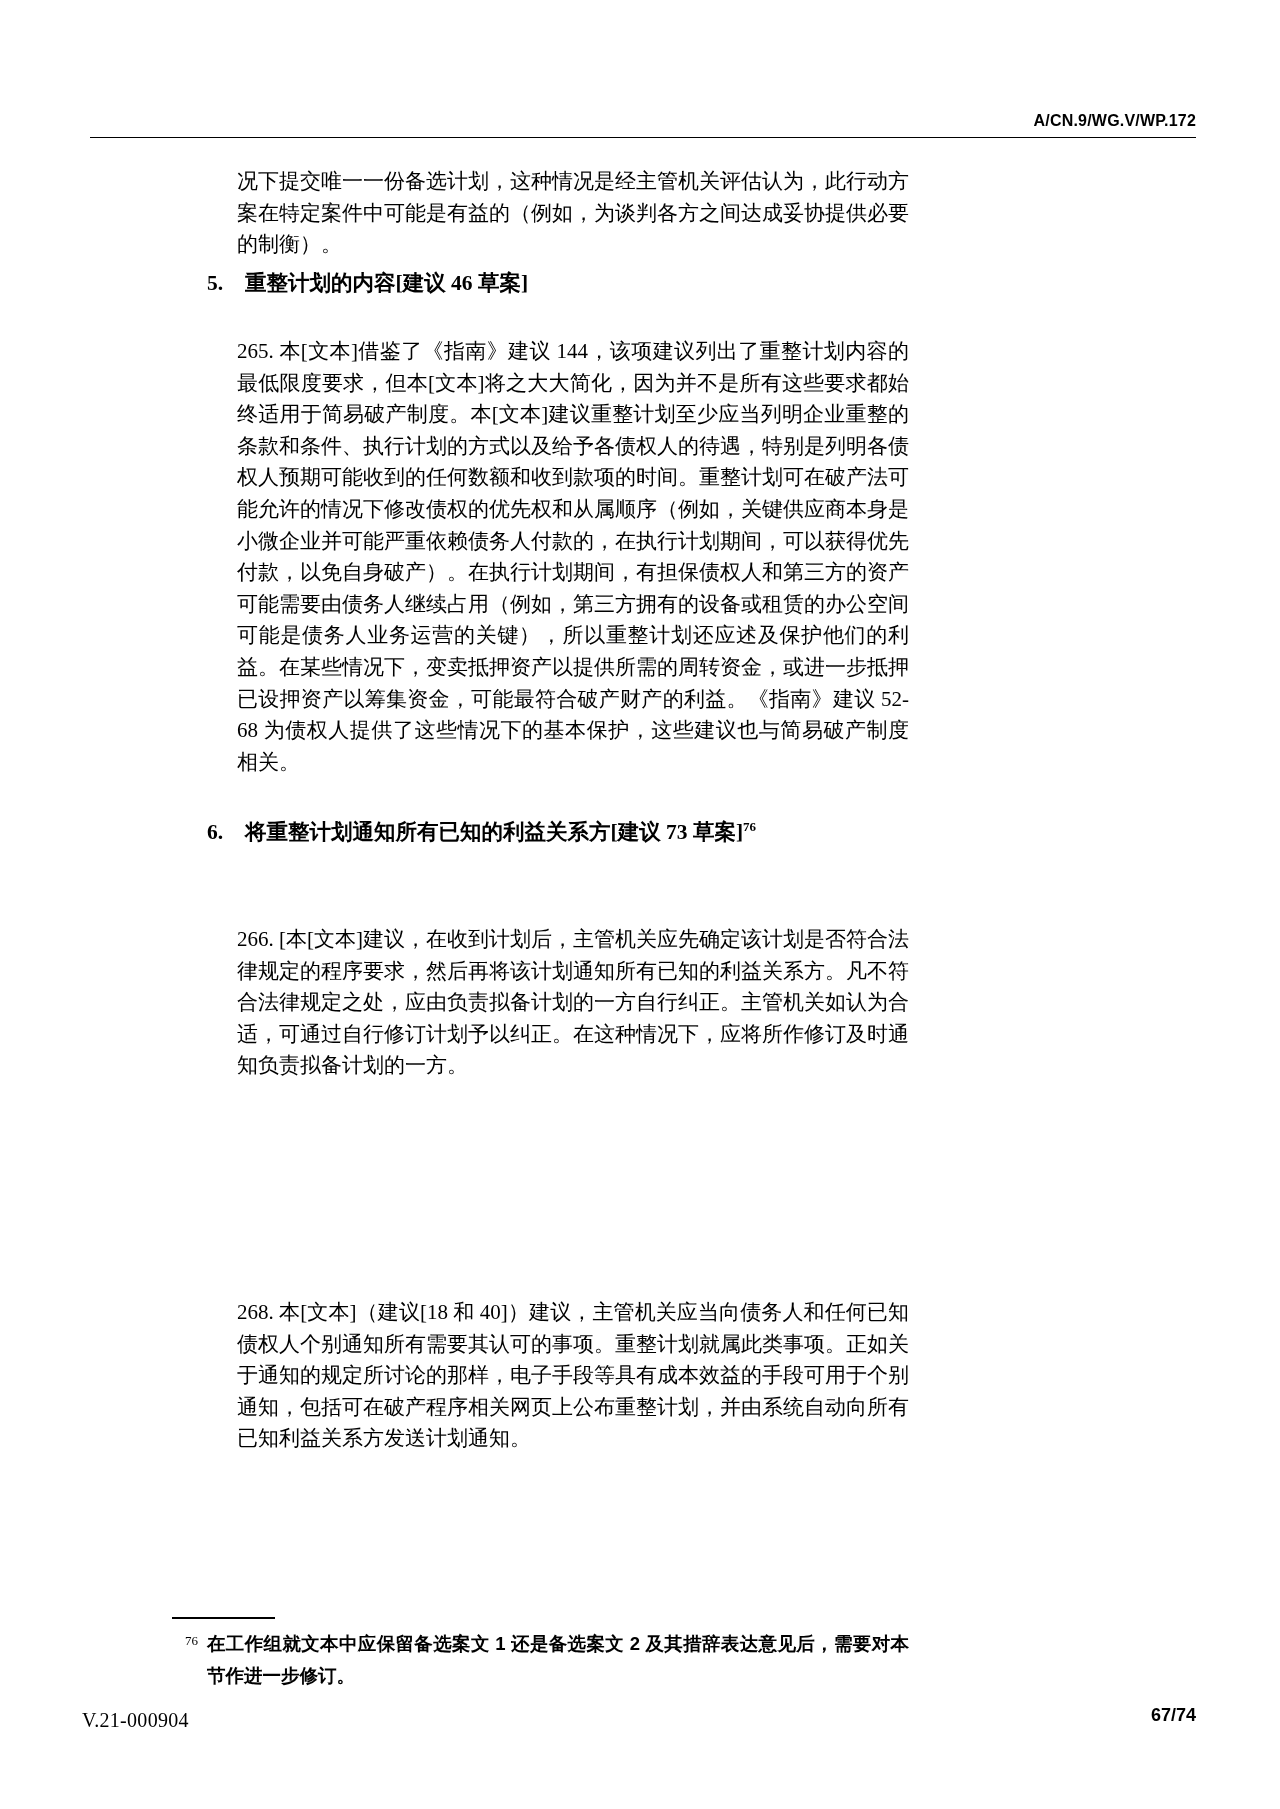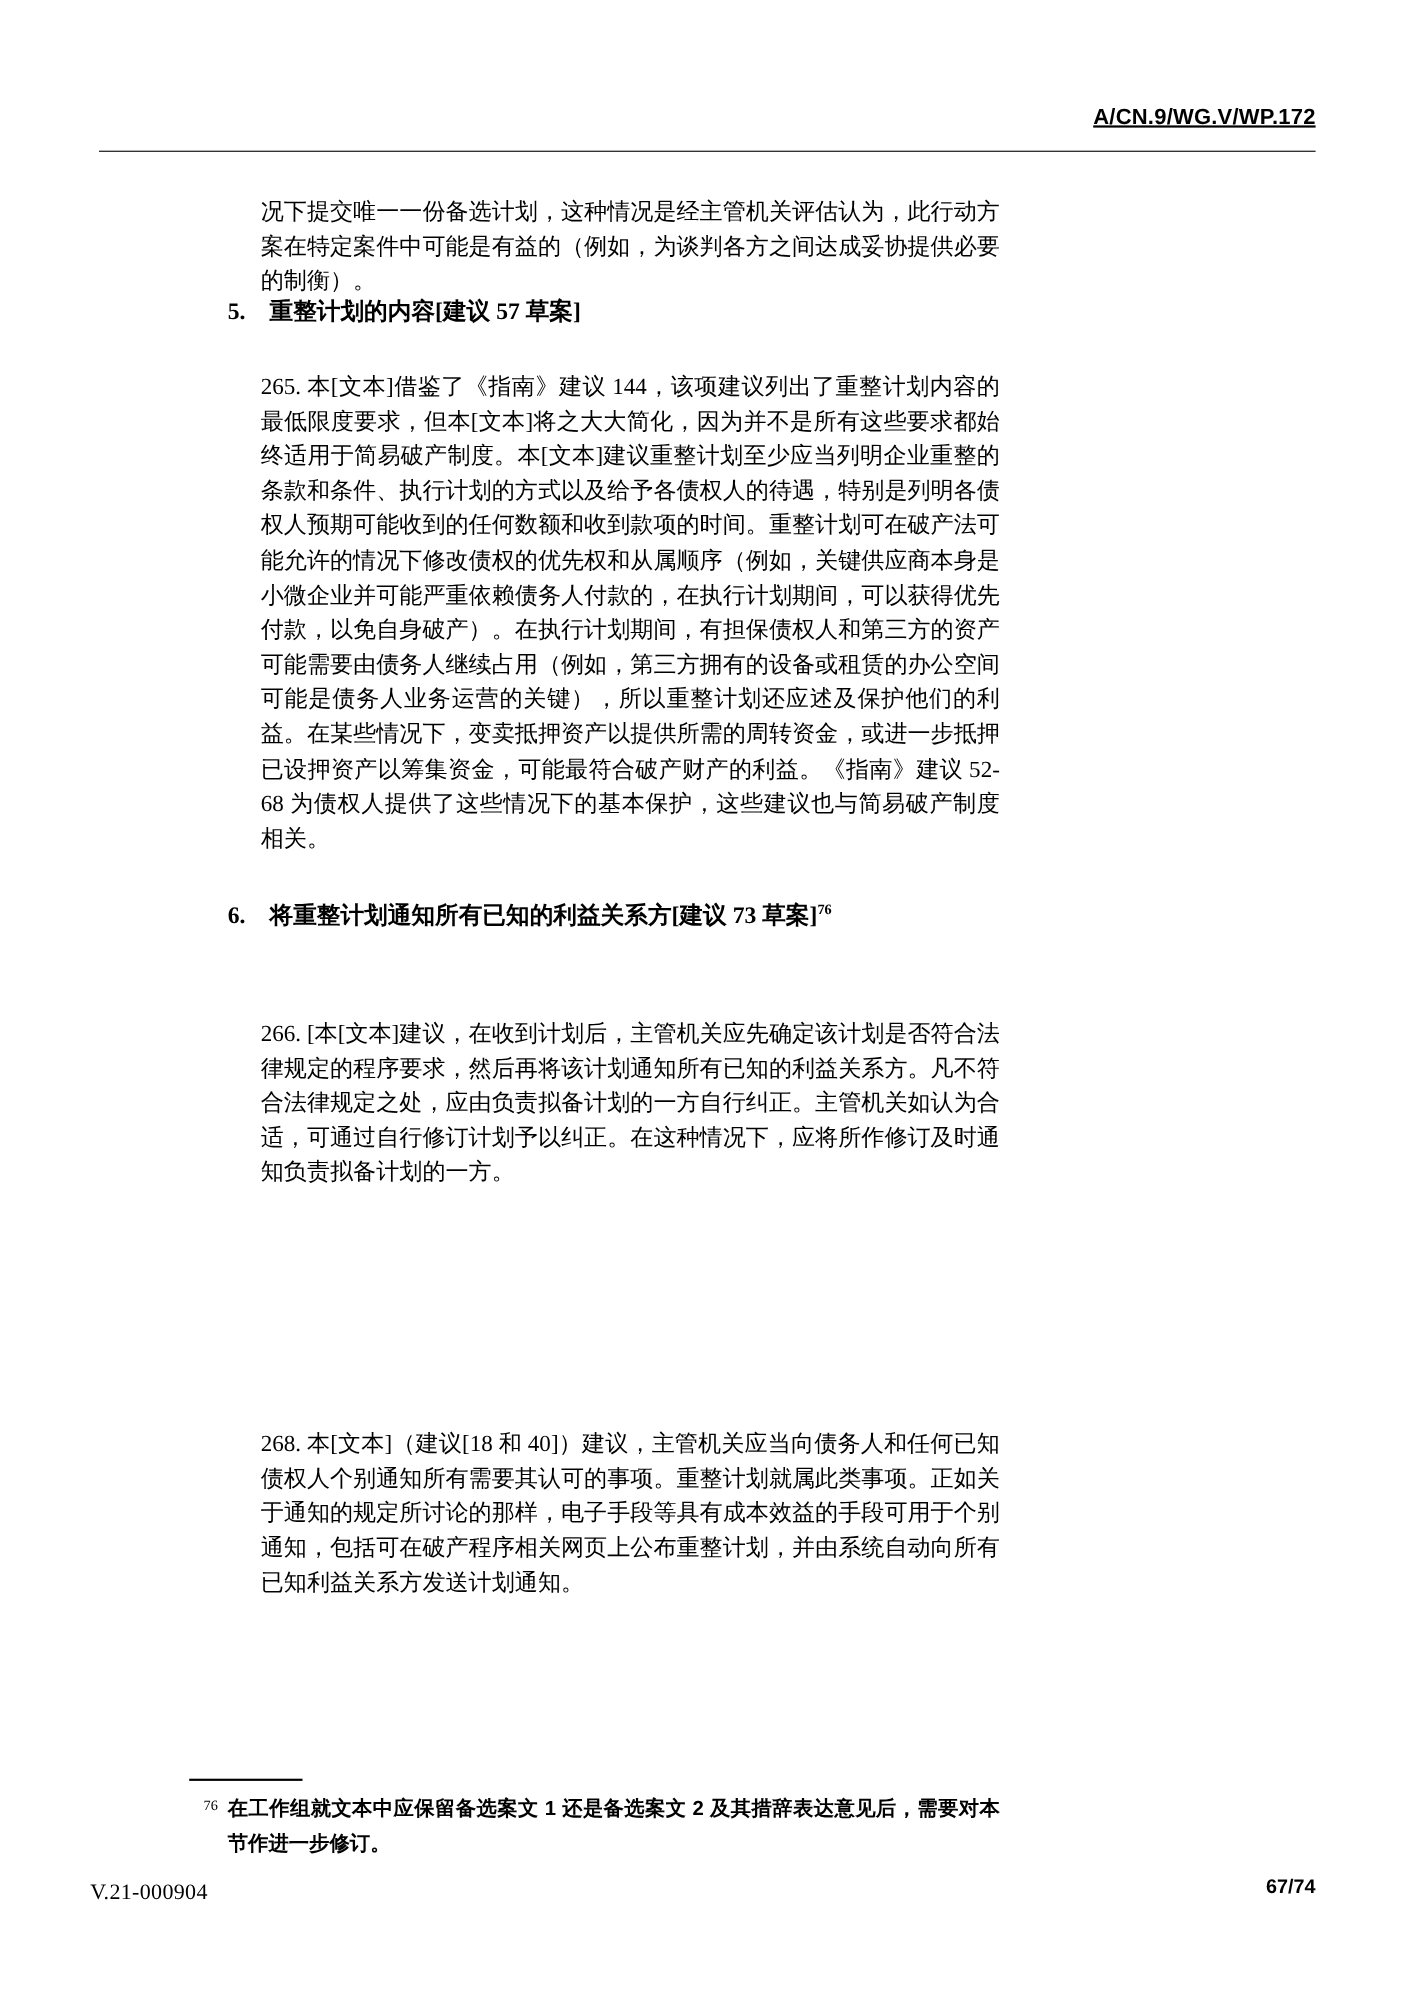--- a/index.html
+++ b/index.html
@@ -8,46 +8,45 @@
     position: relative;
     width: 1280px;
     height: 1809px;
     background: #ffffff;
     color: #000000;
     font-family: "Liberation Serif", "DejaVu Serif", serif;
     overflow: hidden;
   }
   .doc-symbol {
     position: absolute;
-    top: 96px;
+    top: 112px;
     right: 84px;
     font-family: "Liberation Sans", "DejaVu Sans", sans-serif;
     font-weight: bold;
-    font-size: 20px;
+    font-size: 16px;
     letter-spacing: 0.2px;
-    text-decoration: underline;
   }
   .header-rule {
     position: absolute;
     top: 137px;
     left: 90px;
     right: 84px;
     height: 0;
     border-top: 1.5px solid #000000;
   }
   .para {
     position: absolute;
     left: 237px;
     width: 672px;
     font-size: 21px;
     line-height: 31.6px;
     text-align: justify;
     text-justify: inter-ideograph;
   }
-  .p-cont { top: 177px; }
+  .p-cont { top: 166px; }
   .p-265 { top: 336px; }
   .p-266 { top: 924px; font-family: Liberation Serif, serif; }
   .p-267 { top: 1077px; }
   .p-268 { top: 1297px; }
   .p-269 { top: 1481px; }
   .heading {
     position: absolute;
     left: 207px;
     width: 705px;
     font-weight: bold;
@@ -114,21 +113,21 @@
 <div class="page">
 
   <div class="doc-symbol">A/CN.9/WG.V/WP.172</div>
 
   <div class="header-rule"></div>
 
   <div class="para p-cont">况下提交唯一一份备选计划，这种情况是经主管机关评估认为，此行动方案在特定案件中可能是有益的（例如，为谈判各方之间达成妥协提供必要的制衡）。</div>
 
   <div class="heading h-5">
     <span class="hnum">5.</span>
-    <span class="htitle">重整计划的内容[建议 57 草案]</span>
+    <span class="htitle">重整计划的内容[建议 46 草案]</span>
   </div>
 
   <div class="para p-265">265. 本[文本]借鉴了《指南》建议 144，该项建议列出了重整计划内容的最低限度要求，但本[文本]将之大大简化，因为并不是所有这些要求都始终适用于简易破产制度。本[文本]建议重整计划至少应当列明企业重整的条款和条件、执行计划的方式以及给予各债权人的待遇，特别是列明各债权人预期可能收到的任何数额和收到款项的时间。重整计划可在破产法可能允许的情况下修改债权的优先权和从属顺序（例如，关键供应商本身是小微企业并可能严重依赖债务人付款的，在执行计划期间，可以获得优先付款，以免自身破产）。在执行计划期间，有担保债权人和第三方的资产可能需要由债务人继续占用（例如，第三方拥有的设备或租赁的办公空间可能是债务人业务运营的关键），所以重整计划还应述及保护他们的利益。在某些情况下，变卖抵押资产以提供所需的周转资金，或进一步抵押已设押资产以筹集资金，可能最符合破产财产的利益。《指南》建议 52-68 为债权人提供了这些情况下的基本保护，这些建议也与简易破产制度相关。</div>
 
   <div class="heading h-6">
     <span class="hnum">6.</span>
     <span class="htitle"><span>将重整计划通知所有已知的利益关系方[建议 73 草案]</span><sup>76</sup></span>
   </div>
 
   <div class="para p-266">266. [本[文本]建议，在收到计划后，主管机关应先确定该计划是否符合法律规定的程序要求，然后再将该计划通知所有已知的利益关系方。凡不符合法律规定之处，应由负责拟备计划的一方自行纠正。主管机关如认为合适，可通过自行修订计划予以纠正。在这种情况下，应将所作修订及时通知负责拟备计划的一方。</div>

